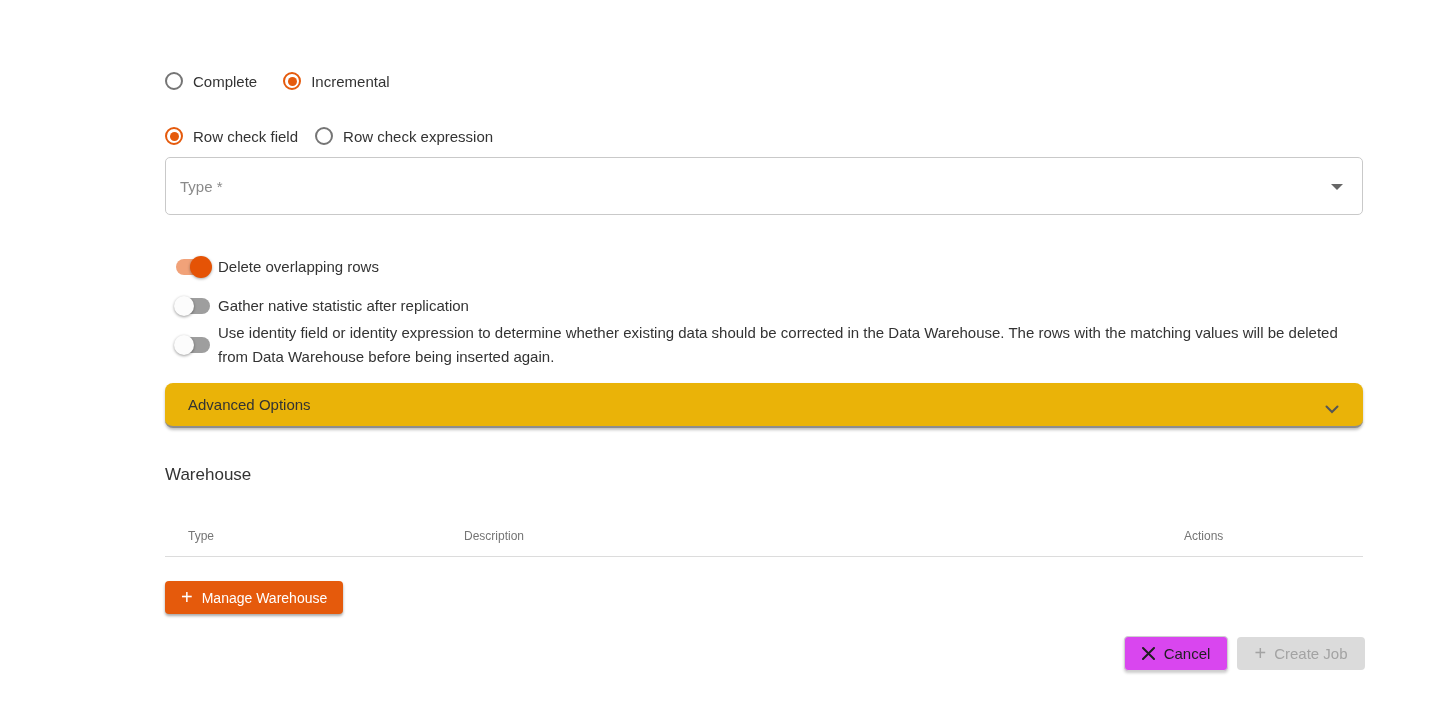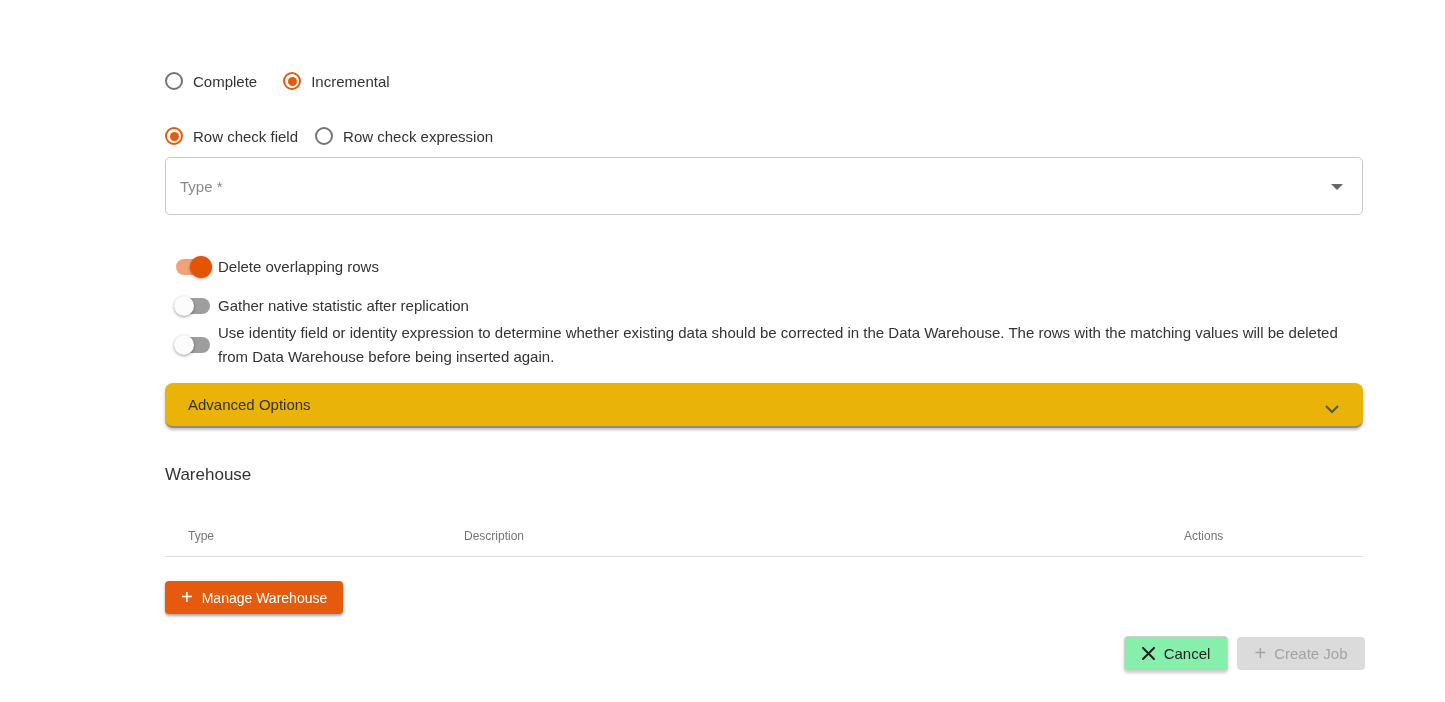--- a/index.html
+++ b/index.html
@@ -167,21 +167,21 @@
     font-size: 14px;
     box-shadow: 0 2px 3px rgba(0,0,0,0.35);
     gap: 9px;
   }
   .plus-glyph { font-size: 20px; font-weight: 400; line-height: 1; position: relative; top: -1px; }
 
   .cancel-btn {
     position: absolute;
     left: 1124px; top: 636px;
     width: 104px; height: 35px;
-    background: #86efac;
+    background: #d946ef;
     border: 1px solid #CFCFCF;
     color: #1f1f1f;
     font-size: 15px;
     box-shadow: 0 2px 3px rgba(0,0,0,0.2);
     gap: 9px;
   }
   .create-job-btn {
     position: absolute;
     left: 1237px; top: 637px;
     width: 128px; height: 33px;

